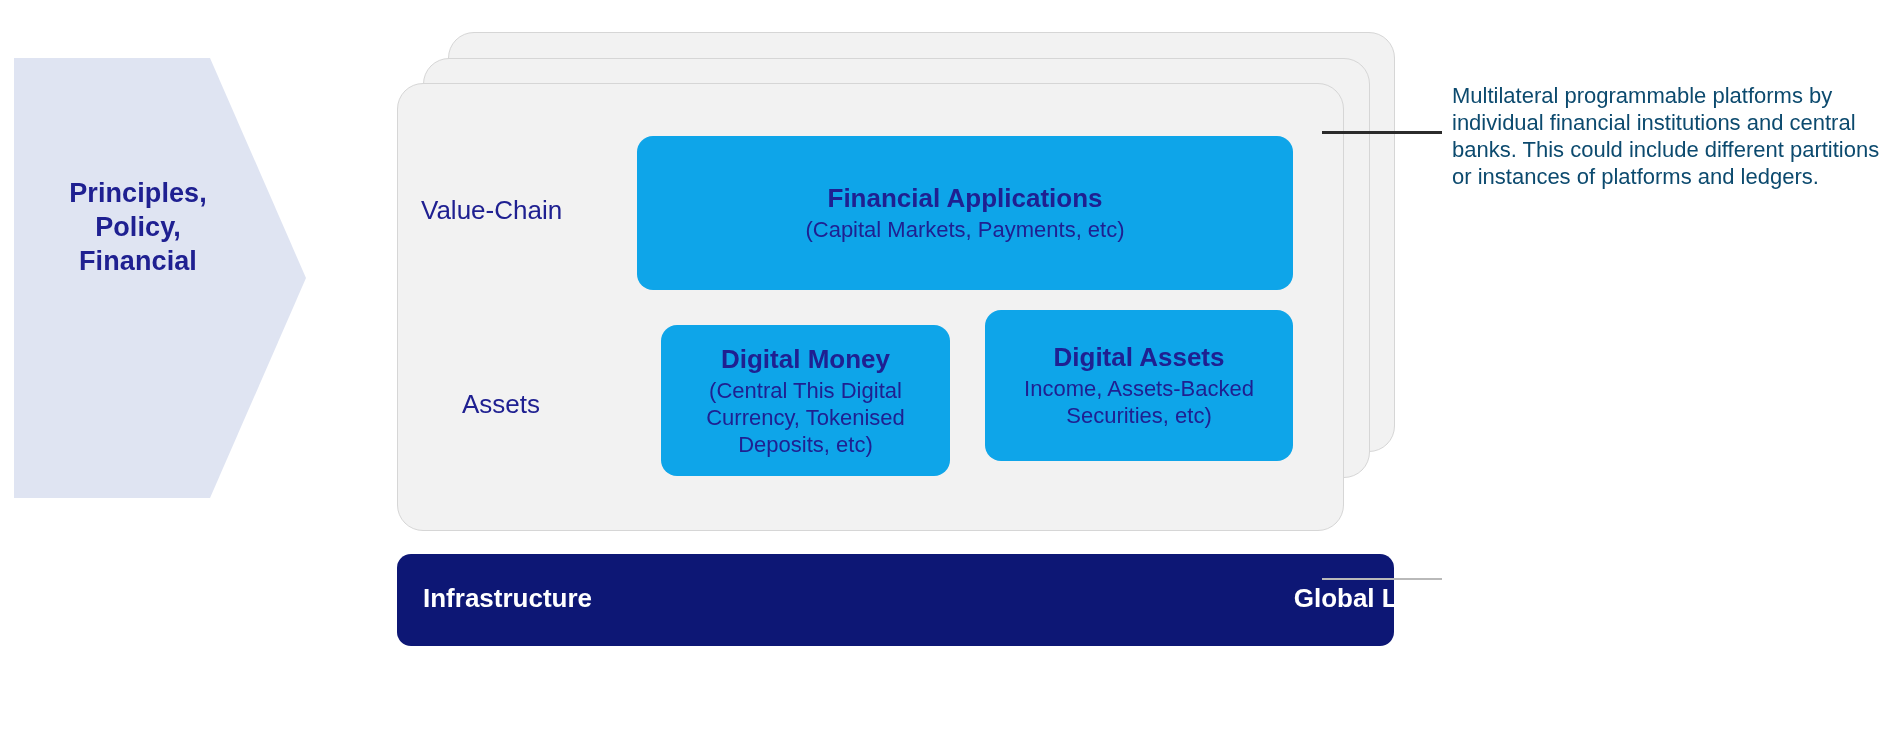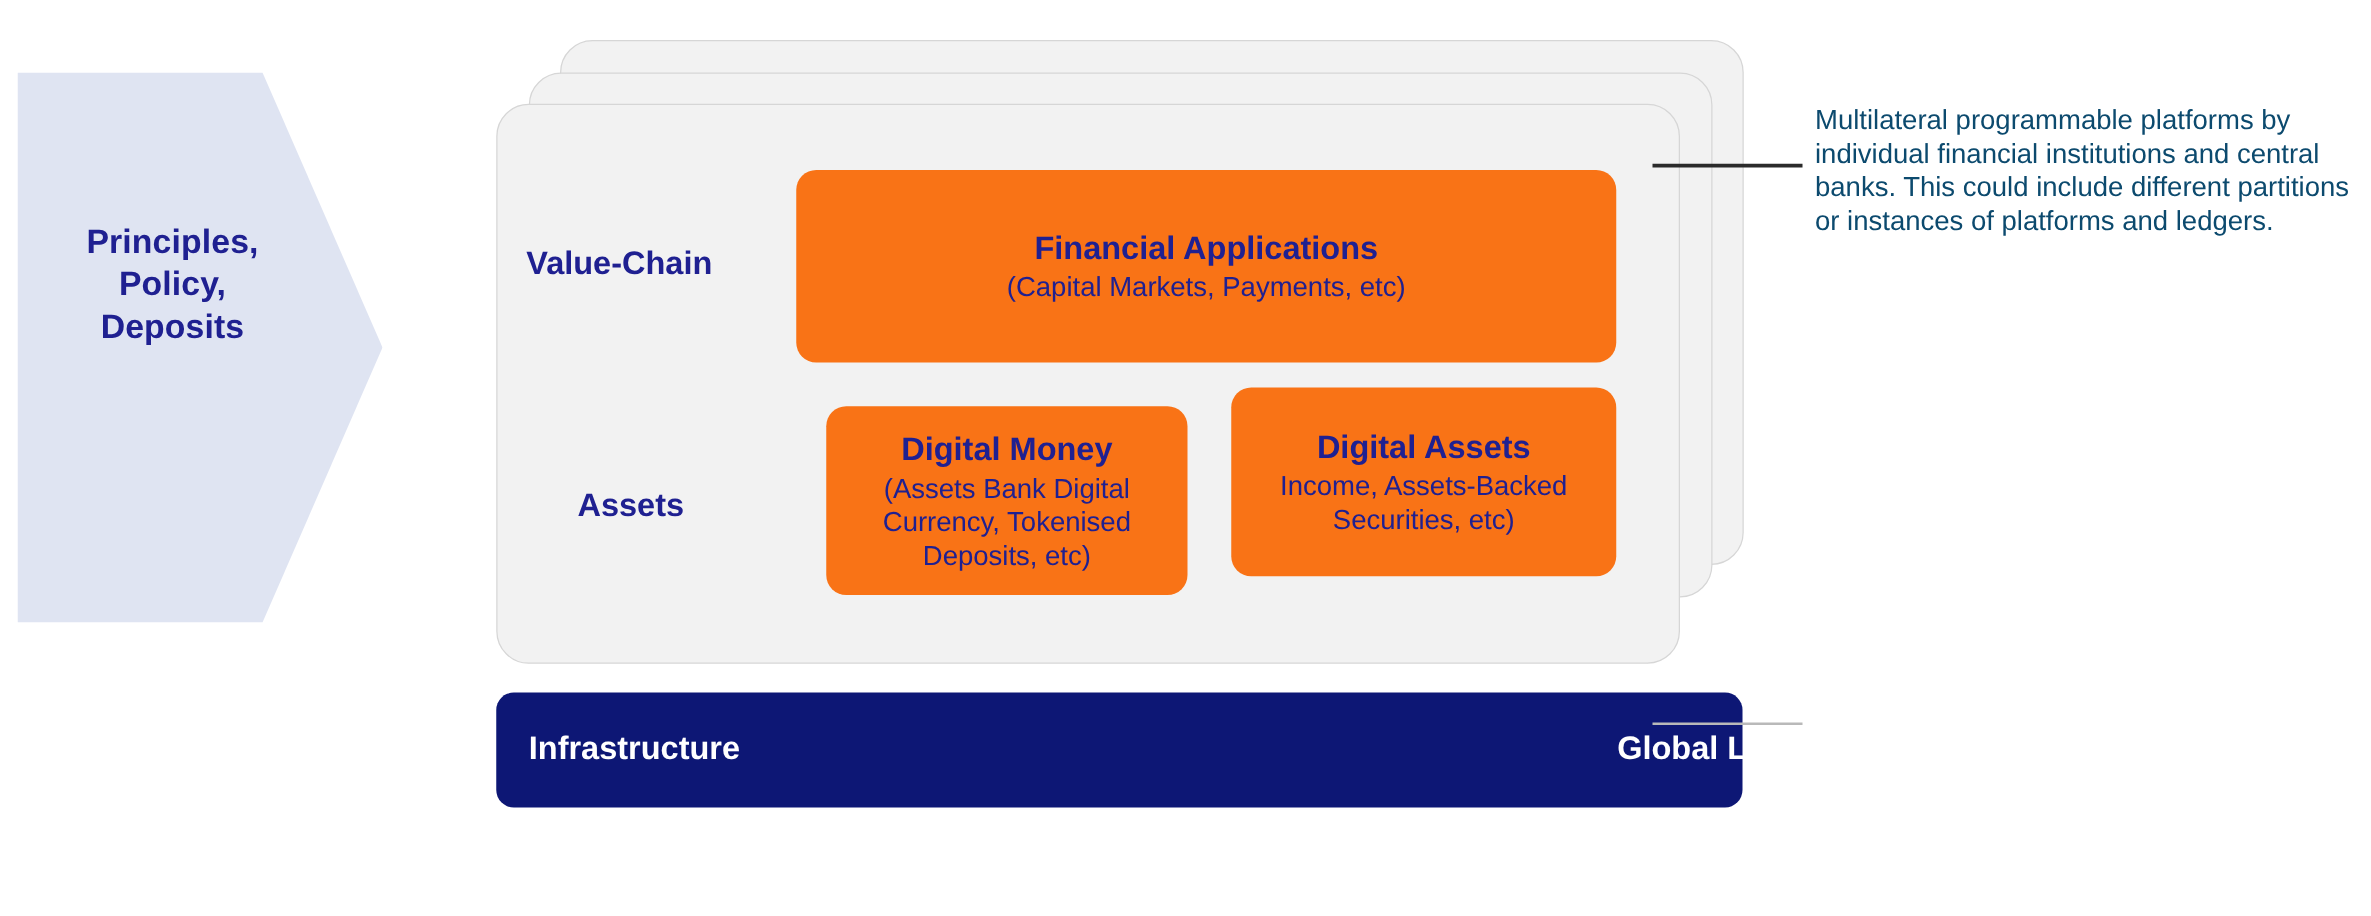--- a/index.html
+++ b/index.html
@@ -49,31 +49,31 @@
     box-sizing: border-box;
   }
   .card-back   { left: 448px; top: 32px;  width: 947px; height: 420px; }
   .card-middle { left: 423px; top: 58px;  width: 947px; height: 420px; }
   .card-front  { left: 397px; top: 83px;  width: 947px; height: 448px; }
 
   
   .row-label {
     position: absolute;
     color: #1f2091;
-    font-weight: bold;
+    font-weight: normal;
     font-size: 26px;
     white-space: nowrap;
   }
   .label-value-chain { left: 421px; top: 195px; }
   .label-assets      { left: 462px; top: 389px; }
 
   
   .inner-box {
     position: absolute;
-    background: #f97316;
+    background: #0ea5e9;
     border-radius: 16px;
     box-sizing: border-box;
     display: flex;
     flex-direction: column;
     align-items: center;
     justify-content: center;
     text-align: center;
     color: #1f2091;
     padding: 6px 10px;
   }
@@ -173,39 +173,39 @@
 <div id="canvas">
 
   <div class="arrow-wrap">
     <svg viewBox="0 0 292 440" preserveAspectRatio="none">
       <polygon points="0,0 196,0 292,220 196,440 0,440" fill="#dfe4f2"></polygon>
     </svg>
   </div>
   <div class="arrow-label">
     <div>Principles,</div>
     <div>Policy,</div>
-    <div>Deposits</div>
+    <div>Financial</div>
   </div>
 
   <div class="card card-back"></div>
   <div class="card card-middle"></div>
   <div class="card card-front"></div>
 
   <div class="row-label label-value-chain">Value-Chain</div>
   <div class="row-label label-assets">Assets</div>
 
   <div class="inner-box box-apps">
     <div class="box-title">Financial Applications</div>
     <div class="box-sub">(Capital Markets, Payments, etc)</div>
   </div>
 
   <div class="inner-box box-money">
     <div class="box-title">Digital Money</div>
     <div class="box-sub">
-      <div>(Assets Bank Digital</div>
+      <div>(Central This Digital</div>
       <div>Currency, Tokenised</div>
       <div>Deposits, etc)</div>
     </div>
   </div>
 
   <div class="inner-box box-assets">
     <div class="box-title">Digital Assets</div>
     <div class="box-sub">
       <div>Income, Assets-Backed</div>
       <div>Securities, etc)</div>

